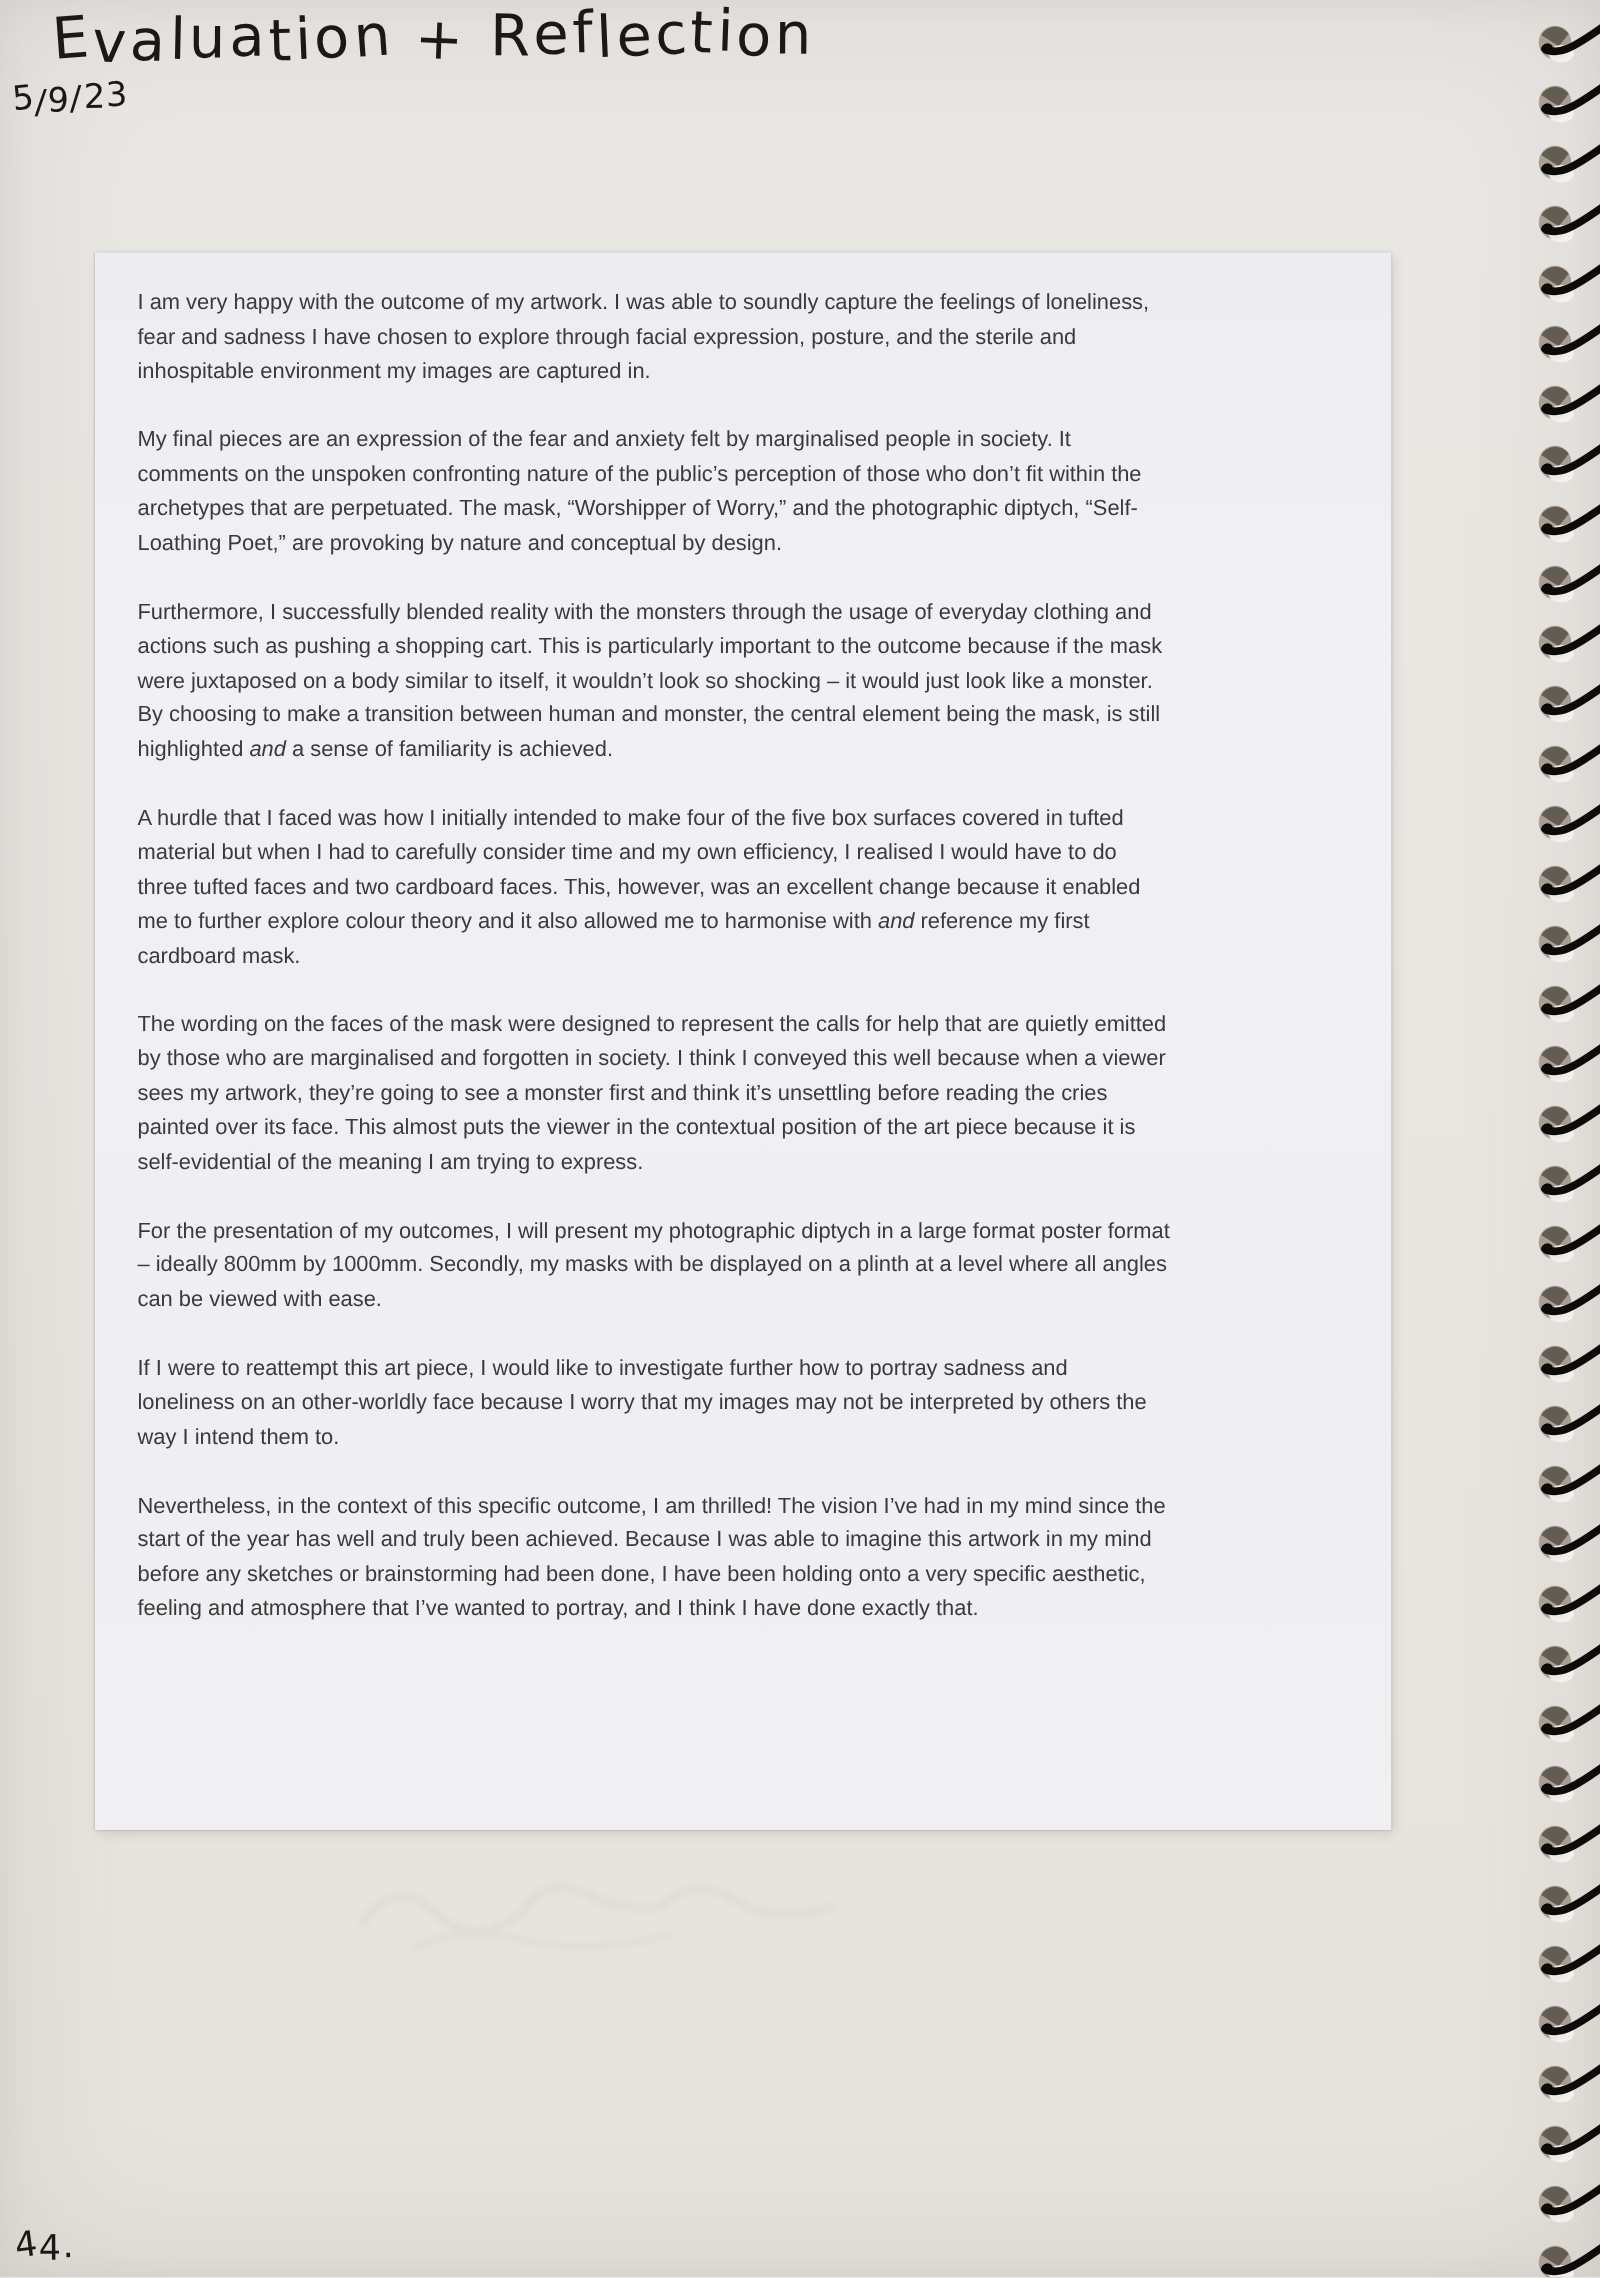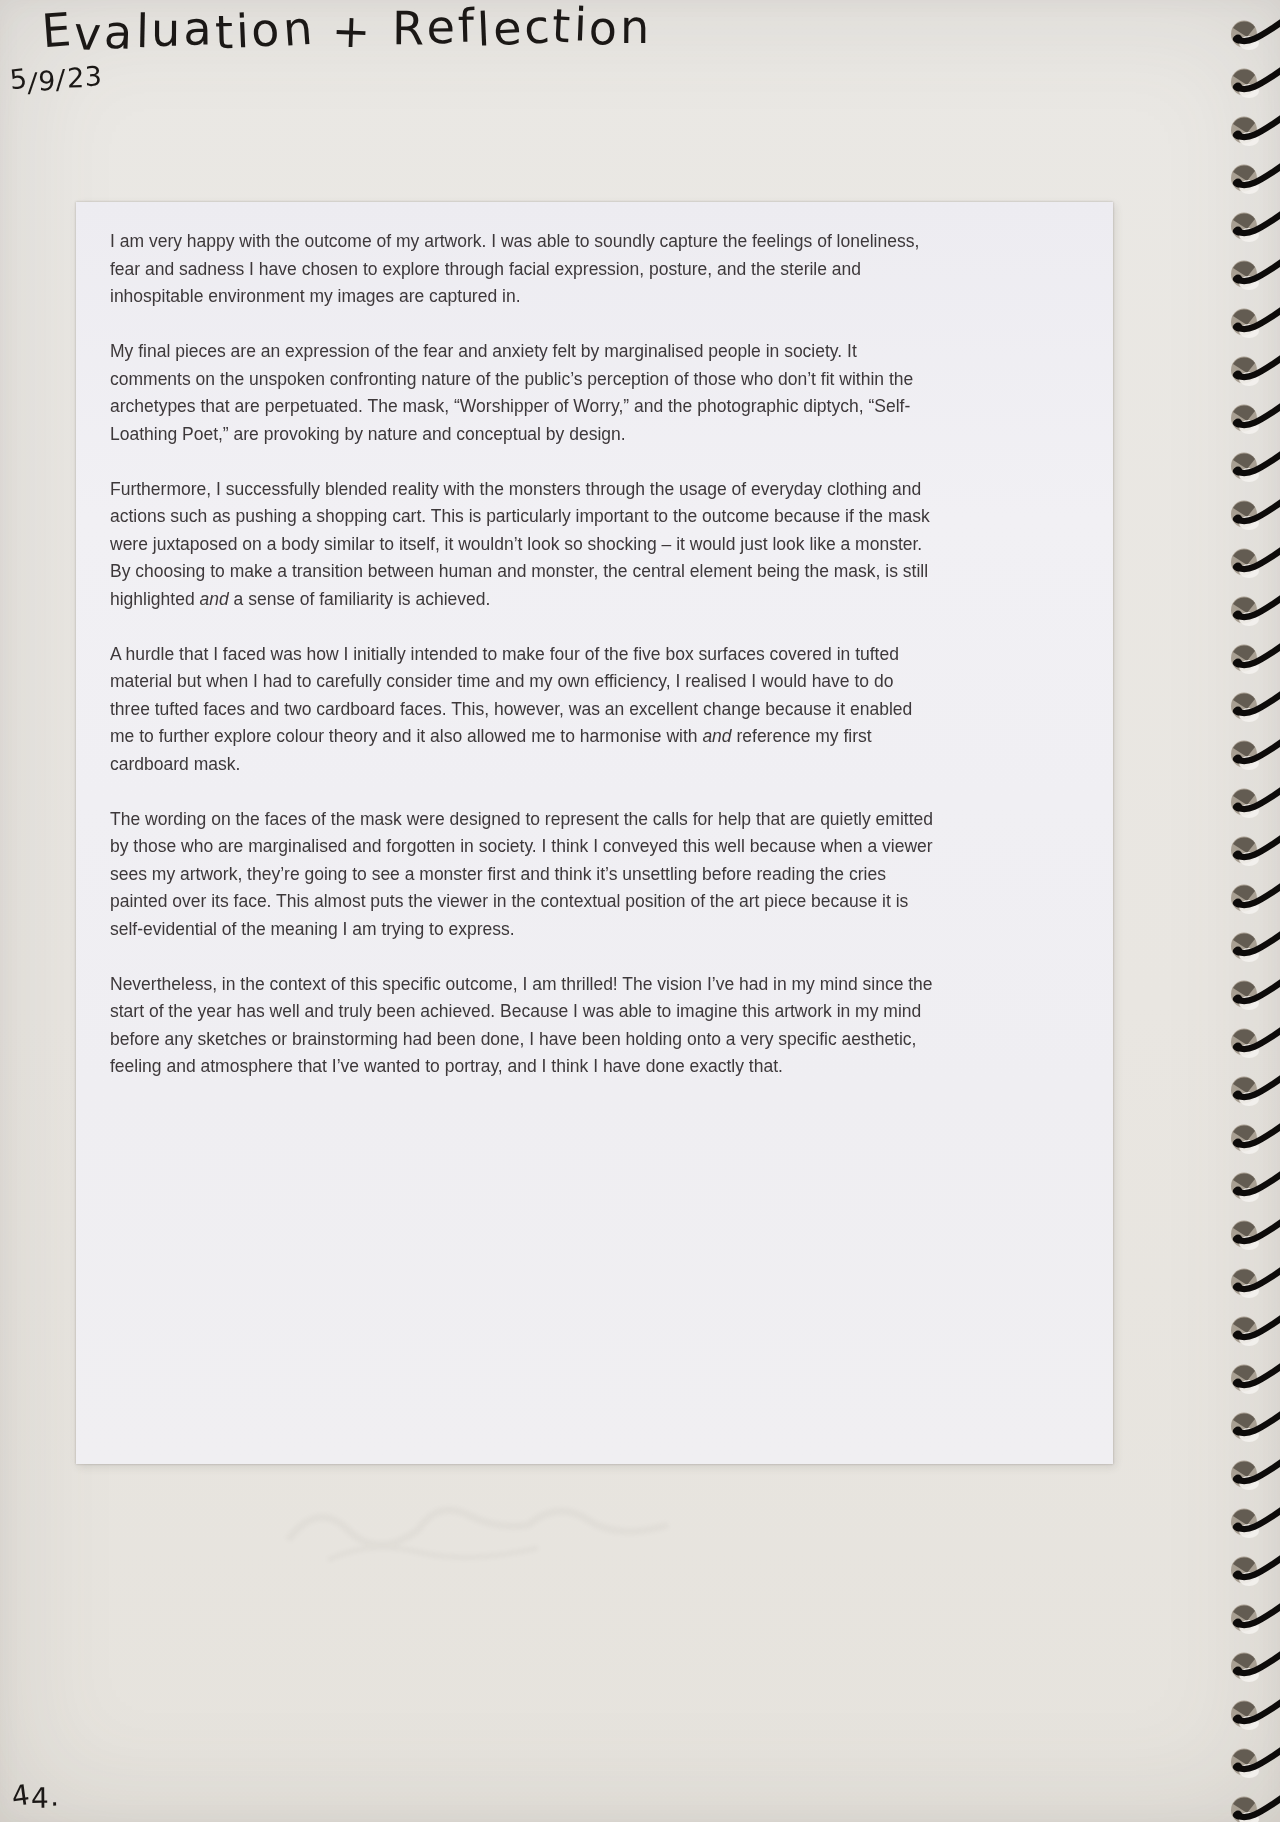--- a/index.html
+++ b/index.html
@@ -47,20 +47,22 @@
 <div class="hand title"><span style="transform: rotate(-3.6deg) translateY(-2px);">E</span><span style="transform: rotate(3.6deg) translateY(2px);">v</span><span style="transform: rotate(2.7deg) translateY(1px);">a</span><span style="transform: rotate(1.8deg) translateY(0px);">l</span><span style="transform: rotate(0.9deg) translateY(-1px);">u</span><span style="transform: rotate(0deg) translateY(-2px);">a</span><span style="transform: rotate(-0.9deg) translateY(2px);">t</span><span style="transform: rotate(-1.8deg) translateY(1px);">i</span><span style="transform: rotate(-2.7deg) translateY(0px);">o</span><span style="transform: rotate(-3.6deg) translateY(-1px);">n</span> <span style="transform: rotate(2.7deg) translateY(2px);">+</span> <span style="transform: rotate(0.9deg) translateY(0px);">R</span><span style="transform: rotate(0deg) translateY(-1px);">e</span><span style="transform: rotate(-0.9deg) translateY(-2px);">f</span><span style="transform: rotate(-1.8deg) translateY(2px);">l</span><span style="transform: rotate(-2.7deg) translateY(1px);">e</span><span style="transform: rotate(-3.6deg) translateY(0px);">c</span><span style="transform: rotate(3.6deg) translateY(-1px);">t</span><span style="transform: rotate(2.7deg) translateY(-2px);">i</span><span style="transform: rotate(1.8deg) translateY(2px);">o</span><span style="transform: rotate(0.9deg) translateY(1px);">n</span></div>
 <div class="hand date"><span style="transform: rotate(-3.6deg) translateY(-2px);">5</span><span style="transform: rotate(3.6deg) translateY(2px);">/</span><span style="transform: rotate(2.7deg) translateY(1px);">9</span><span style="transform: rotate(1.8deg) translateY(0px);">/</span><span style="transform: rotate(0.9deg) translateY(-1px);">2</span><span style="transform: rotate(0deg) translateY(-2px);">3</span></div>
 
 <div class="sheet">
   <div class="essay">
       <p><span>I am very happy with the outcome of my artwork. I was able to soundly capture the feelings of loneliness, fear and sadness I have chosen to explore through facial expression, posture, and the sterile and inhospitable environment my images are captured in.</span></p>
       <p><span>My final pieces are an expression of the fear and anxiety felt by marginalised people in society. It comments on the unspoken confronting nature of the public’s perception of those who don’t fit within the archetypes that are perpetuated. The mask, “Worshipper of Worry,” and the photographic diptych, “Self-Loathing Poet,” are provoking by nature and conceptual by design.</span></p>
       <p><span>Furthermore, I successfully blended reality with the monsters through the usage of everyday clothing and actions such as pushing a shopping cart. This is particularly important to the outcome because if the mask were juxtaposed on a body similar to itself, it wouldn’t look so shocking – it would just look like a monster. By choosing to make a transition between human and monster, the central element being the mask, is still highlighted </span><em>and</em><span> a sense of familiarity is achieved.</span></p>
       <p><span>A hurdle that I faced was how I initially intended to make four of the five box surfaces covered in tufted material but when I had to carefully consider time and my own efficiency, I realised I would have to do three tufted faces and two cardboard faces. This, however, was an excellent change because it enabled me to further explore colour theory and it also allowed me to harmonise with </span><em>and</em><span> reference my first cardboard mask.</span></p>
       <p><span>The wording on the faces of the mask were designed to represent the calls for help that are quietly emitted by those who are marginalised and forgotten in society. I think I conveyed this well because when a viewer sees my artwork, they’re going to see a monster first and think it’s unsettling before reading the cries painted over its face. This almost puts the viewer in the contextual position of the art piece because it is self-evidential of the meaning I am trying to express.</span></p>
+      <p><span>For the presentation of my outcomes, I will present my photographic diptych in a large format poster format – ideally 800mm by 1000mm. Secondly, my masks with be displayed on a plinth at a level where all angles can be viewed with ease.</span></p>
+      <p><span>If I were to reattempt this art piece, I would like to investigate further how to portray sadness and loneliness on an other-worldly face because I worry that my images may not be interpreted by others the way I intend them to.</span></p>
       <p><span>Nevertheless, in the context of this specific outcome, I am thrilled! The vision I’ve had in my mind since the start of the year has well and truly been achieved. Because I was able to imagine this artwork in my mind before any sketches or brainstorming had been done, I have been holding onto a very specific aesthetic, feeling and atmosphere that I’ve wanted to portray, and I think I have done exactly that.</span></p>
     </div>
 </div>
 
 <svg class="ghost" viewBox="0 0 470 105">
   <path d="M20,70 q30,-40 60,-10 t70,0 q20,-30 50,-15 t60,10 q30,-25 60,-5 t80,5" fill="none" stroke="#6e6a62" stroke-width="7"></path>
   <path d="M60,90 q40,-20 90,-8 t120,-4" fill="none" stroke="#6e6a62" stroke-width="5"></path>
 </svg>
 
 <div class="binding">

